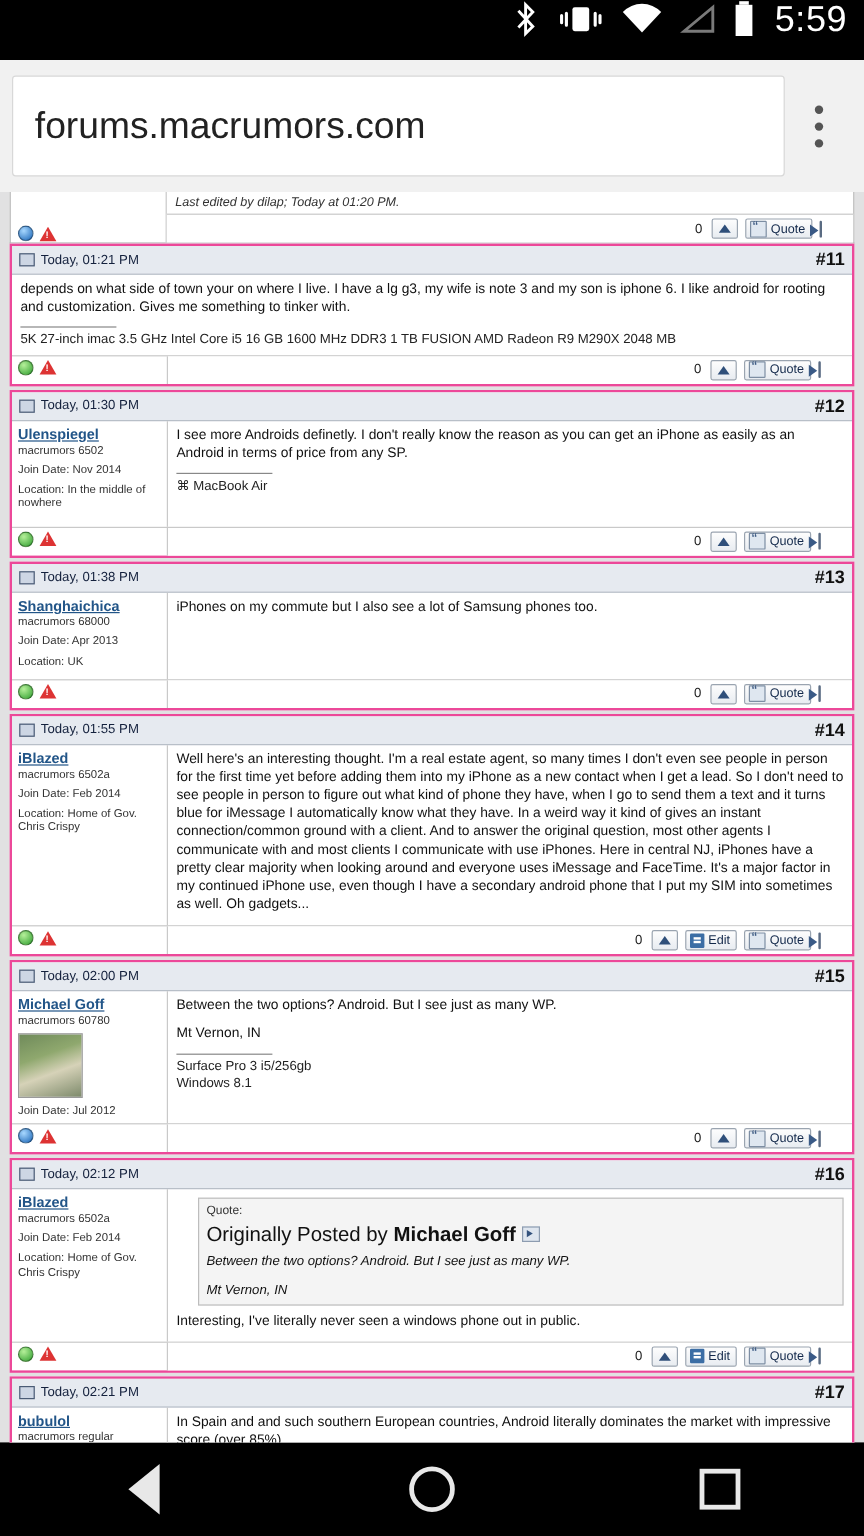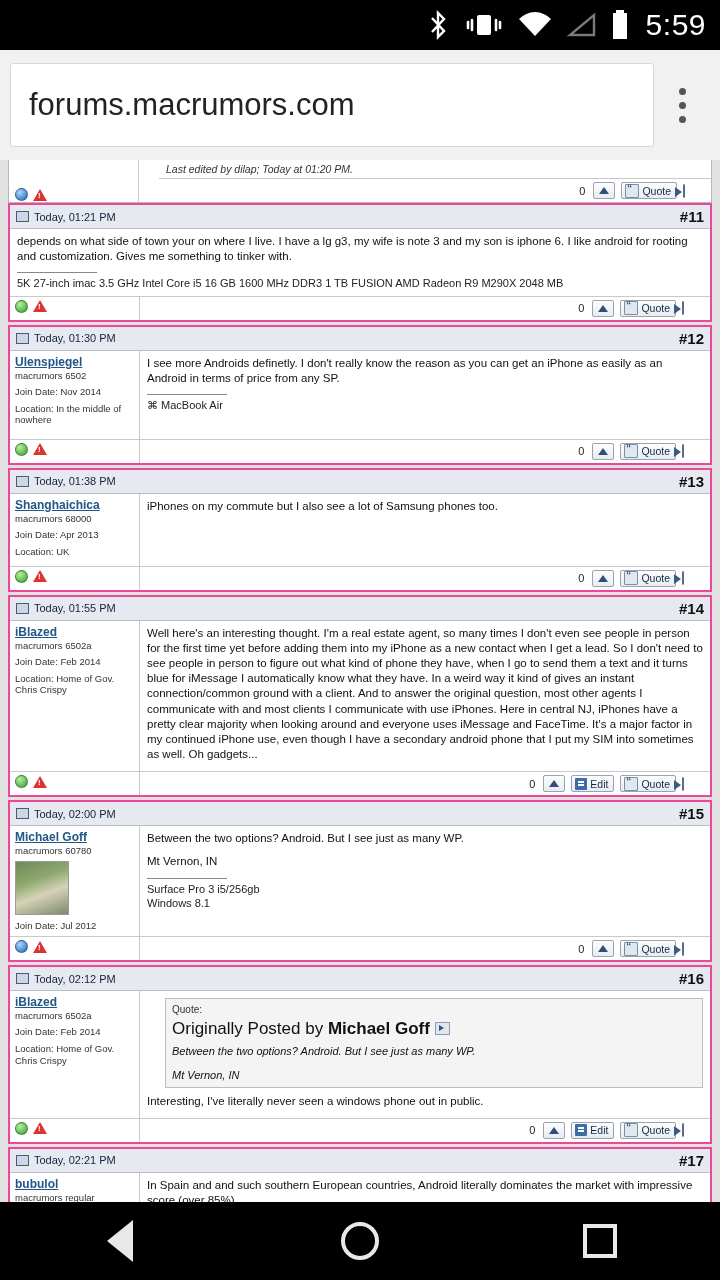--- a/index.html
+++ b/index.html
@@ -13,21 +13,21 @@
     font-family: "Liberation Sans", sans-serif;
     overflow: hidden;
     position: relative;
   }
 
   
   .statusbar {
     height: 50px;
     background: #000;
     display: flex;
-    align-items: center;
+    align-items: flex-start;
     justify-content: flex-end;
     padding-right: 14px;
     box-sizing: border-box;
   }
   .statusbar .icons {
     display: flex;
     align-items: center;
     gap: 14px;
   }
   .statusbar svg { display: block; }
@@ -95,21 +95,21 @@
 
   
   .frag {
     background: #fff;
     border: 1px solid #b7b7b7;
     border-top: none;
     display: flex;
     box-sizing: border-box;
   }
   .frag .left { width: 130px; border-right: 1px solid #c9c9c9; box-sizing: border-box; }
-  .frag .right { flex: 1; margin-left: 20px; }
+  .frag .right { flex: 1; }
 
   
   .post {
     border: 2px solid #ec4899;
     background: #fff;
     margin-bottom: 3px;
     box-sizing: border-box;
   }
   .post-head {
     background: #e6eaf0;

